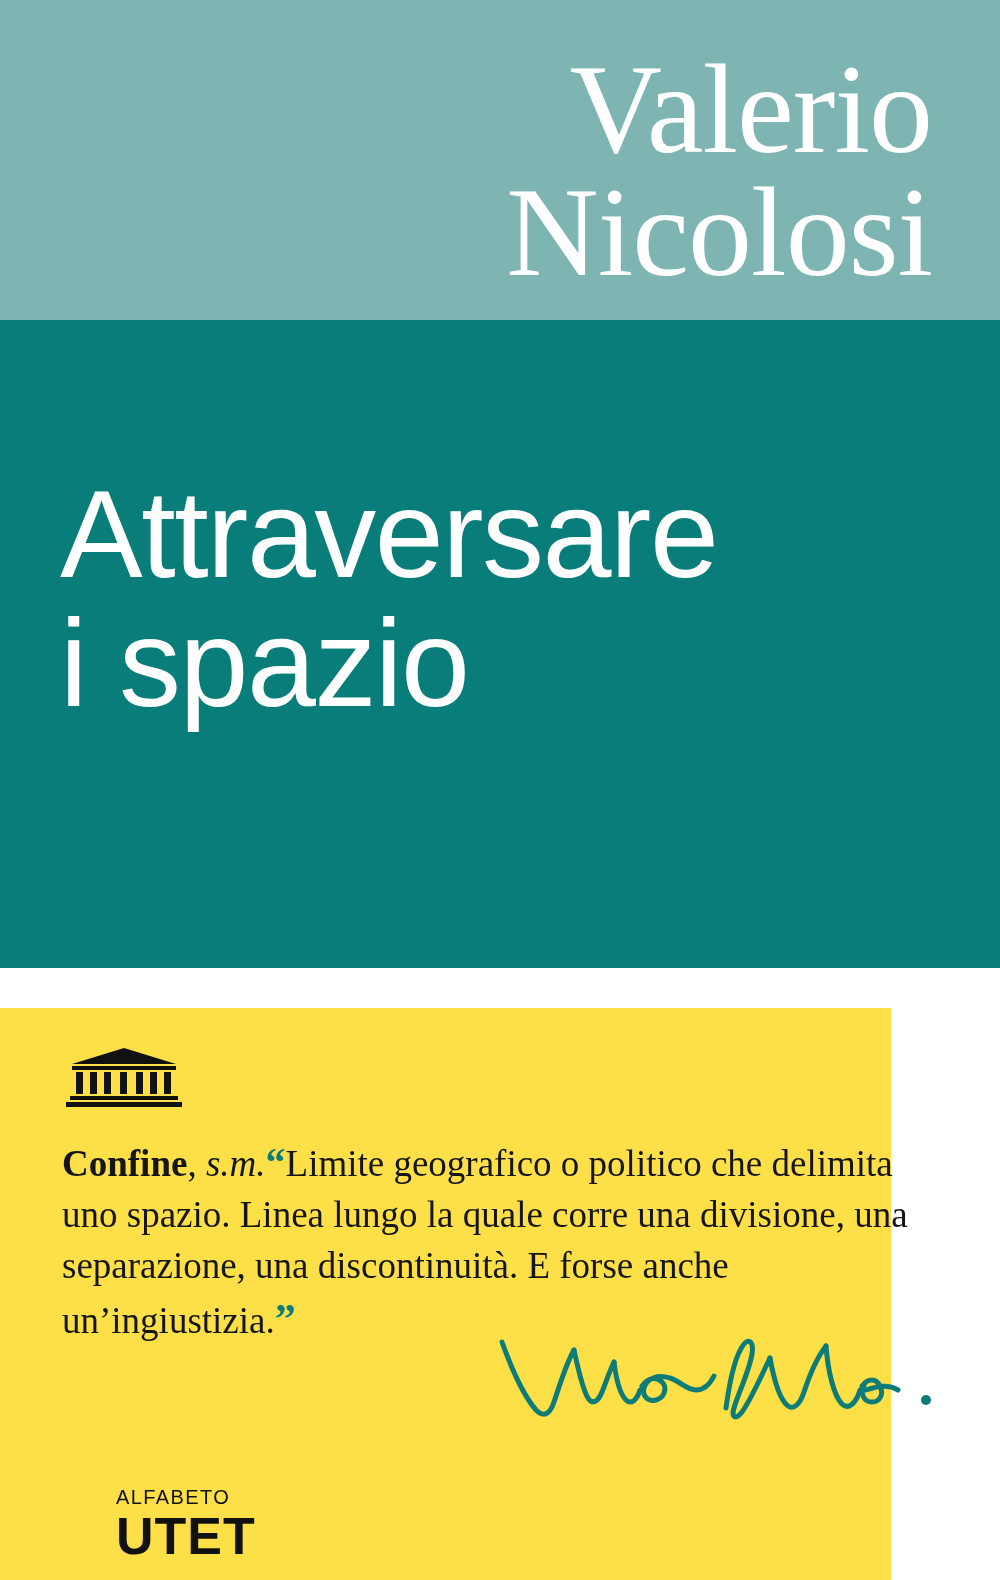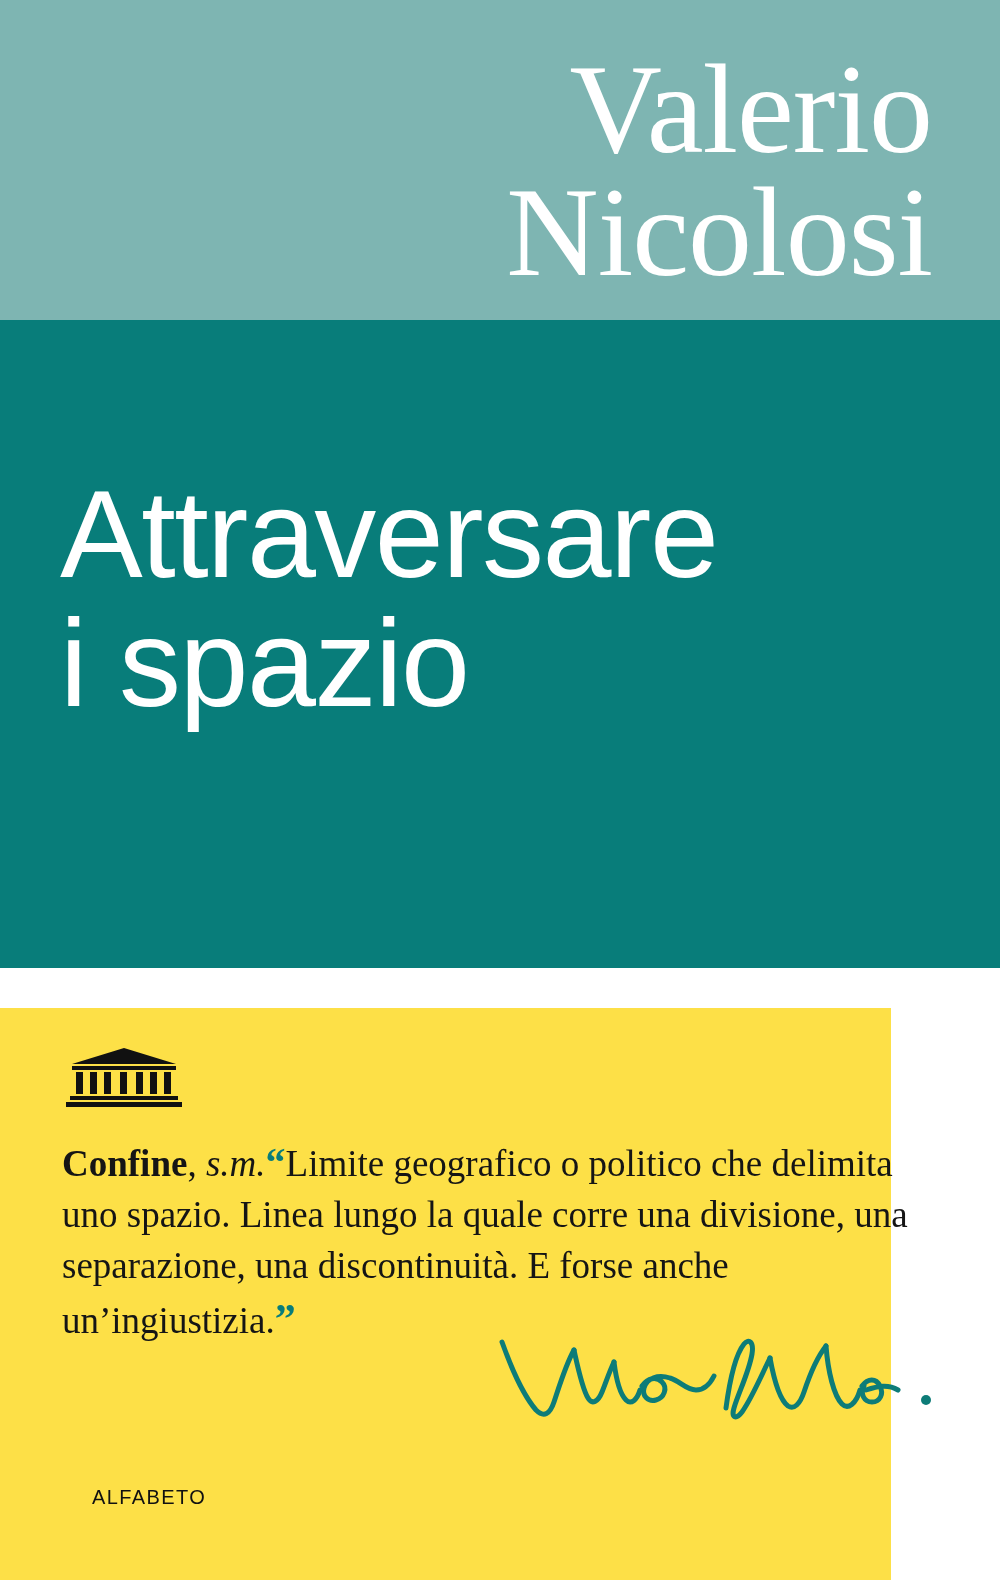--- a/index.html
+++ b/index.html
@@ -126,21 +126,21 @@
     width: 460px;
     height: 110px;
     color: #0d7c78;
   }
   .signature svg {
     display: block;
   }
 
   .publisher {
     position: absolute;
-    left: 92px;
+    left: 116px;
     top: 478px;
     width: 260px;
     color: #111111;
   }
   .publisher .imprint {
     font-family: "Liberation Sans", sans-serif;
     font-size: 20px;
     letter-spacing: 1.4px;
     line-height: 1.1;
     margin-bottom: 2px;
@@ -209,16 +209,17 @@
           <path d="M336,18 C338,44 344,68 352,76 C358,82 366,76 370,62"></path>
           <path d="M372,58 C378,50 386,50 390,58 C394,66 390,74 382,74 C374,74 370,66 374,58"></path>
           <path d="M376,62 C388,58 398,56 408,62"></path>
         </g>
         <circle cx="436" cy="72" r="5" fill="#0d7c78"></circle>
       </svg>
     </div>
 
     <div class="publisher">
       <div class="imprint">ALFABETO</div>
+      <div class="brand">UTET</div>
     </div>
 
   </div>
 </div>
 
 </body></html>

